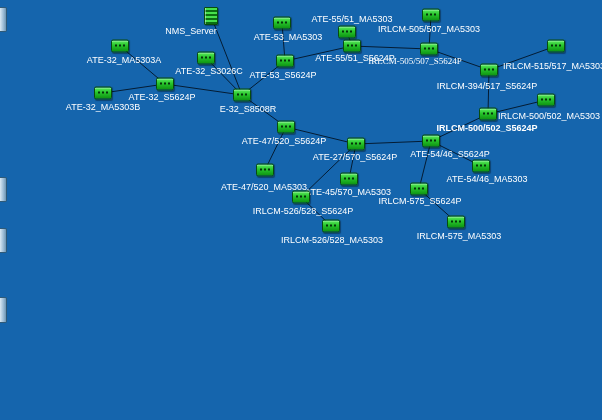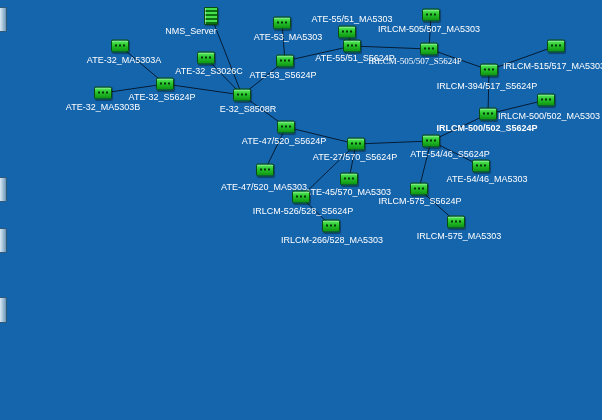--- a/index.html
+++ b/index.html
@@ -138,21 +138,21 @@
       <div class="node-label" style="color: rgb(255, 255, 255); left: 487px; top: 179px;">ATE-54/46_MA5303</div>
       <div class="node-icon" title="ATE-47/520_MA5303" style="left: 265px; top: 170px;"></div>
       <div class="node-label" style="color: rgb(255, 255, 255); left: 264px; top: 187px;">ATE-47/520_MA5303</div>
       <div class="node-icon" title="ATE-45/570_MA5303" style="left: 349px; top: 179px;"></div>
       <div class="node-label" style="color: rgb(255, 255, 255); left: 348px; top: 192px;">ATE-45/570_MA5303</div>
       <div class="node-icon" title="IRLCM-575_S5624P" style="left: 419px; top: 189px;"></div>
       <div class="node-label" style="color: rgb(255, 255, 255); left: 420px; top: 201px;">IRLCM-575_S5624P</div>
       <div class="node-icon" title="IRLCM-526/528_S5624P" style="left: 301px; top: 197px;"></div>
       <div class="node-label" style="color: rgb(255, 255, 255); left: 303px; top: 211px;">IRLCM-526/528_S5624P</div>
       <div class="node-icon" title="IRLCM-526/528_MA5303" style="left: 331px; top: 226px;"></div>
-      <div class="node-label" style="color: rgb(255, 255, 255); left: 332px; top: 240px;">IRLCM-266/528_MA5303</div>
+      <div class="node-label" style="color: rgb(255, 255, 255); left: 332px; top: 240px;">IRLCM-526/528_MA5303</div>
       <div class="node-icon" title="IRLCM-575_MA5303" style="left: 456px; top: 222px;"></div>
       <div class="node-label" style="color: rgb(255, 255, 255); left: 459px; top: 236px;">IRLCM-575_MA5303</div>
     </div>
   <div>
       <div class="dock-tab" style="top: 7px; height: 23px;"></div>
       <div class="dock-tab" style="top: 177px; height: 23px;"></div>
       <div class="dock-tab" style="top: 228px; height: 23px;"></div>
       <div class="dock-tab" style="top: 297px; height: 24px;"></div>
     </div>
 </div>

